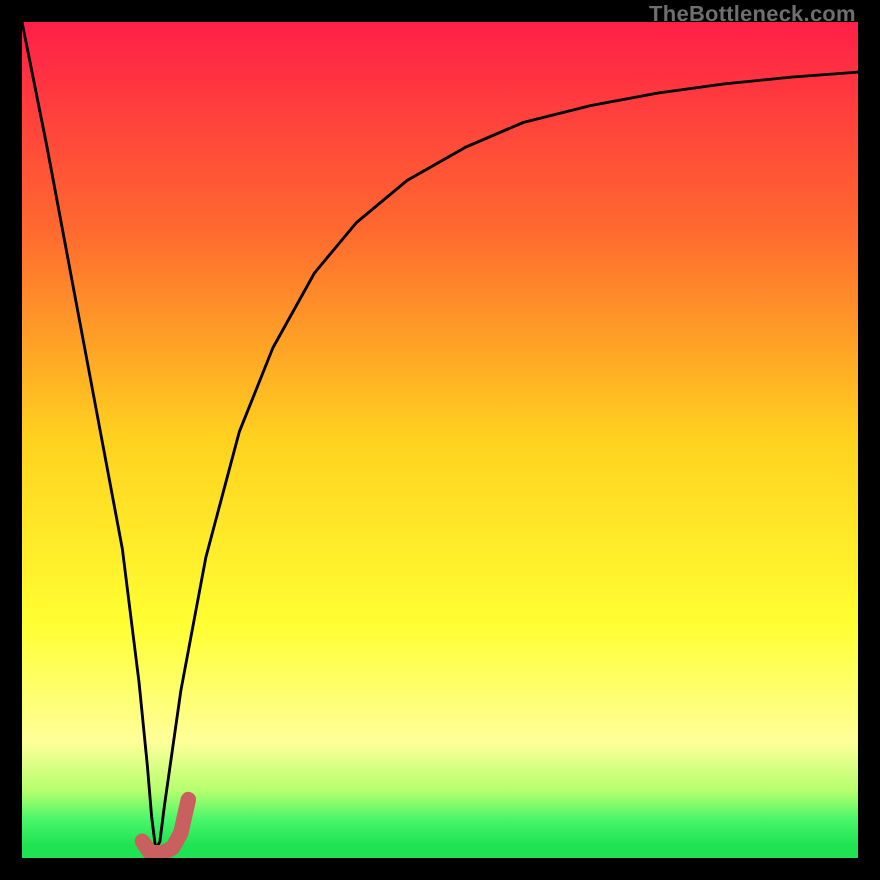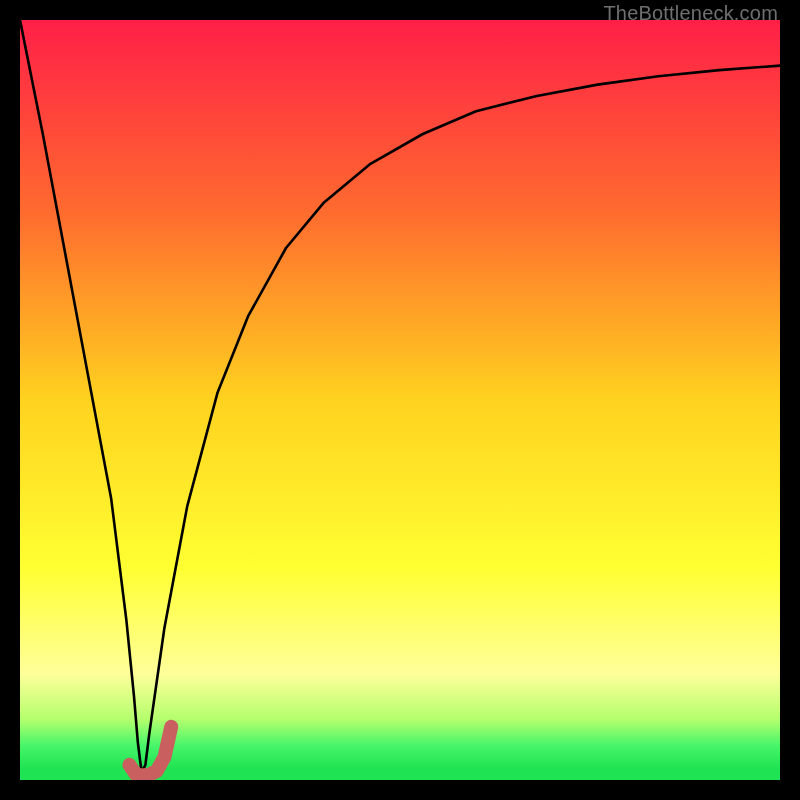--- a/index.html
+++ b/index.html
@@ -23,21 +23,21 @@
     width: 760px; height: 760px;
     overflow: hidden;
   }
   .plot svg { display: block; }
   .watermark {
     position: absolute;
     top: 2px;
     right: 22px;
     color: #6f6f6f;
     font-size: 20px;
-    font-weight: 400;
+    font-weight: 700;
     letter-spacing: 0.2px;
     pointer-events: none;
   }
 </style>
 </head>
 <body>
 
 <div class="frame">
   <div class="plot">
     <svg viewBox="0 0 760 760" width="760" height="760">

